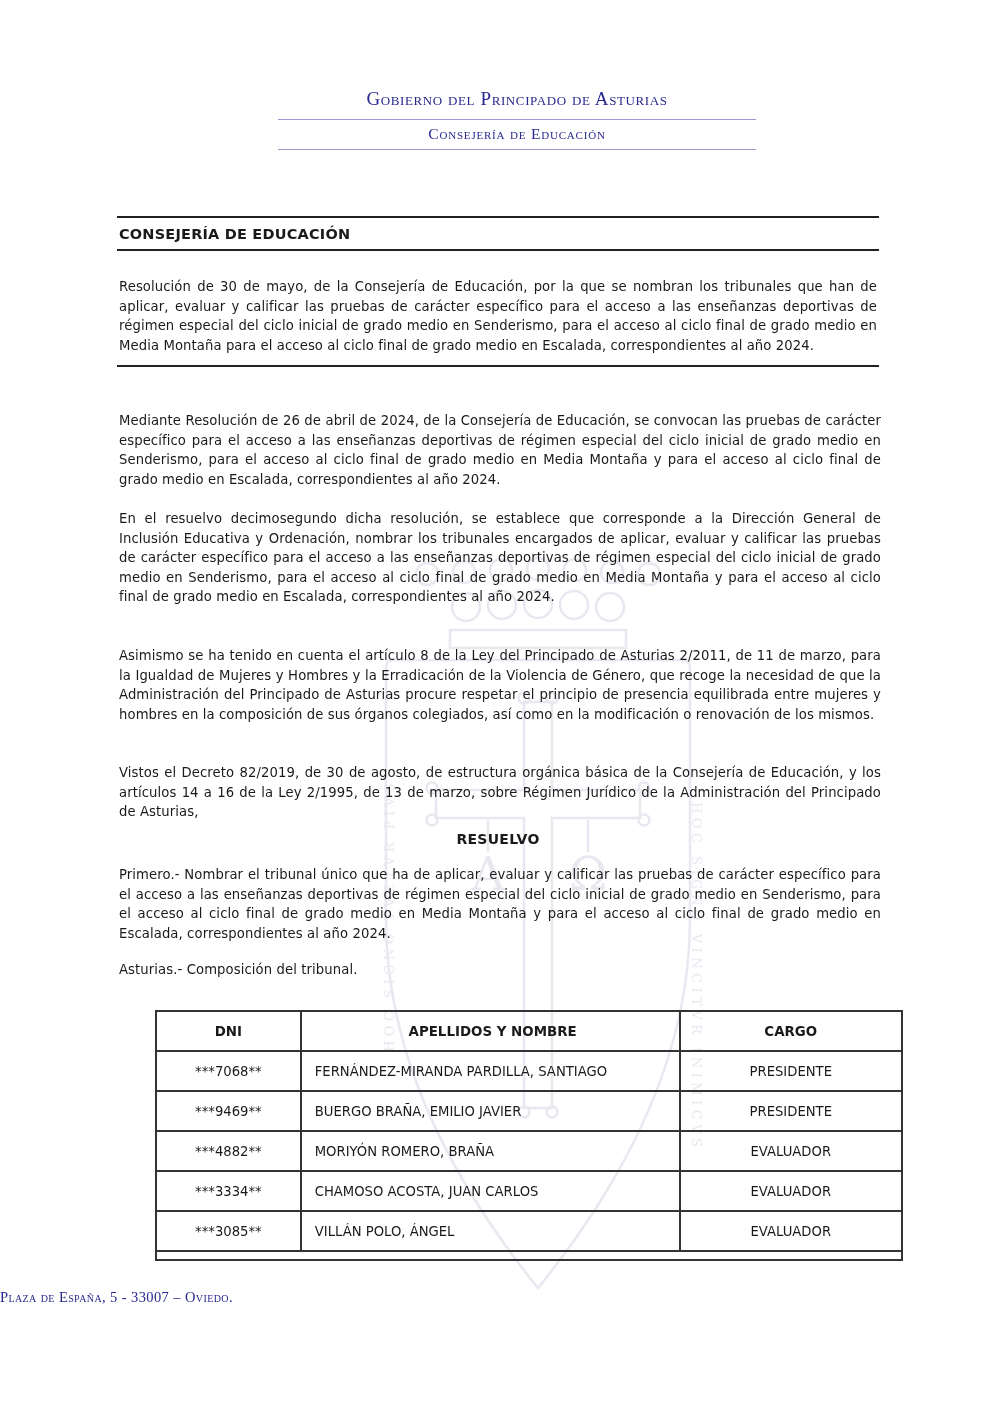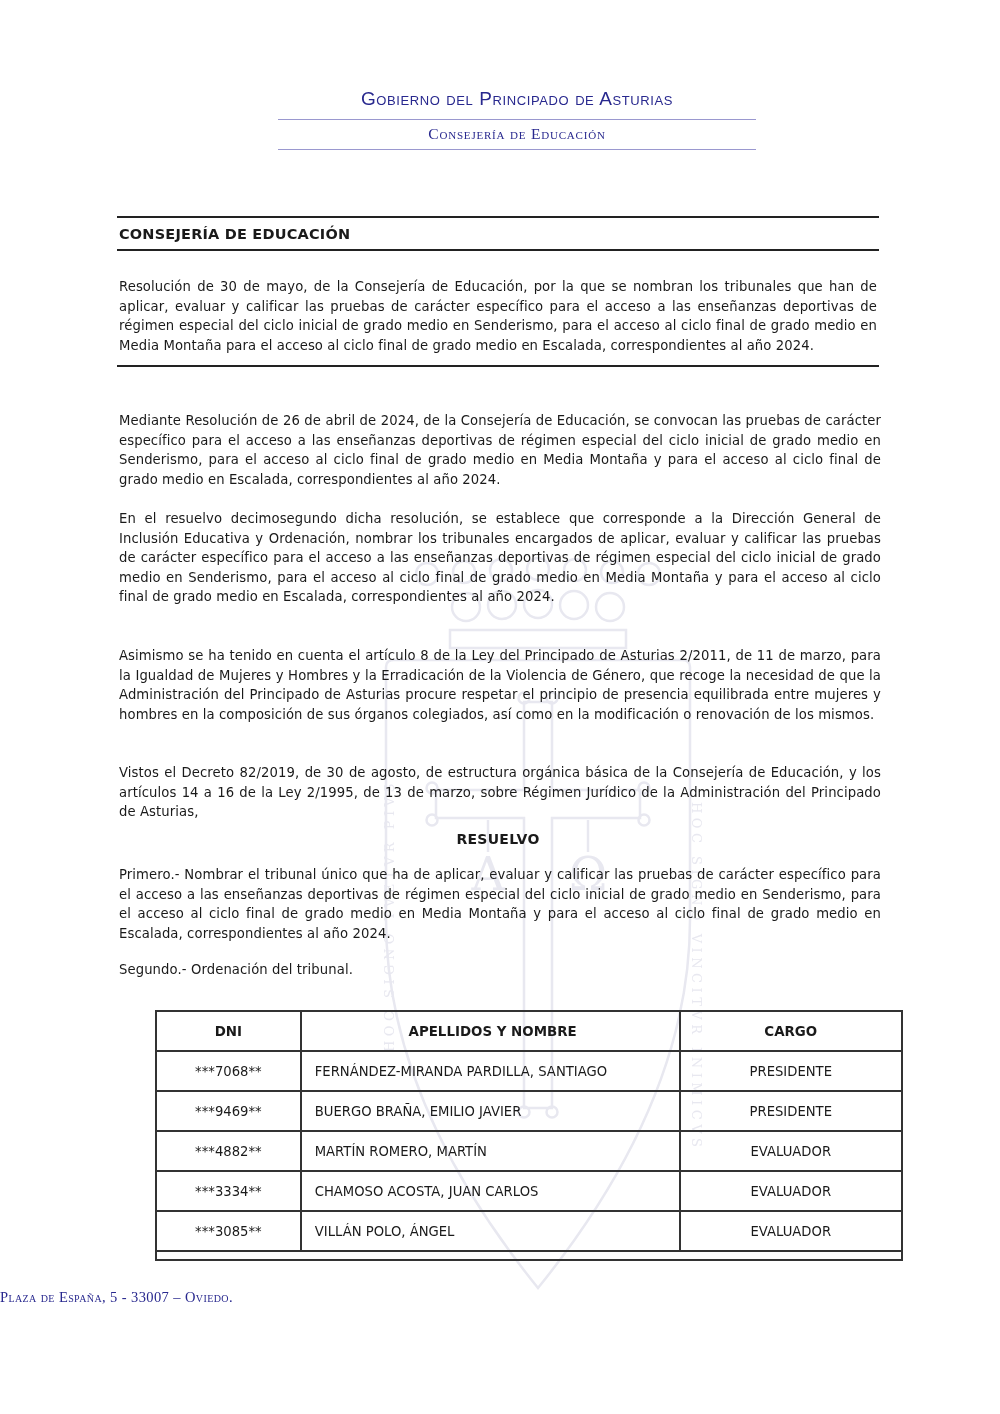--- a/index.html
+++ b/index.html
@@ -15,21 +15,21 @@
   .watermark{
     position:absolute;left:358px;top:552px;width:364px;height:750px;
     z-index:0;pointer-events:none;
   }
   
   .letterhead{
     position:absolute;top:88px;left:278px;width:478px;z-index:1;
     text-align:center;
   }
   .gov-title{
-    font-family:Liberation Sans, sans-serif;
+    font-family:Liberation Serif, serif;
     font-variant:small-caps;
     font-size:19px;letter-spacing:0.6px;
     color:#28288e;line-height:22px;
   }
   .dept-title{
     font-family:"Liberation Serif","DejaVu Serif",serif;
     font-variant:small-caps;
     font-size:15.5px;letter-spacing:0.8px;
     color:#28288e;line-height:18px;
     padding:5px 0 4px 0;
@@ -138,21 +138,21 @@
   </div>
 
   <p class="block para" style="top:411px;">Mediante Resolución de 26 de abril de 2024, de la Consejería de Educación, se convocan las pruebas de carácter específico para el acceso a las enseñanzas deportivas de régimen especial del ciclo inicial de grado medio en Senderismo, para el acceso al ciclo final de grado medio en Media Montaña y para el acceso al ciclo final de grado medio en Escalada, correspondientes al año 2024.</p>
   <p class="block para" style="top:509px;">En el resuelvo decimosegundo dicha resolución, se establece que corresponde a la Dirección General de Inclusión Educativa y Ordenación, nombrar los tribunales encargados de aplicar, evaluar y calificar las pruebas de carácter específico para el acceso a las enseñanzas deportivas de régimen especial del ciclo inicial de grado medio en Senderismo, para el acceso al ciclo final de grado medio en Media Montaña y para el acceso al ciclo final de grado medio en Escalada, correspondientes al año 2024.</p>
   <p class="block para" style="top:646px;">Asimismo se ha tenido en cuenta el artículo 8 de la Ley del Principado de Asturias 2/2011, de 11 de marzo, para la Igualdad de Mujeres y Hombres y la Erradicación de la Violencia de Género, que recoge la necesidad de que la Administración del Principado de Asturias procure respetar el principio de presencia equilibrada entre mujeres y hombres en la composición de sus órganos colegiados, así como en la modificación o renovación de los mismos.</p>
   <p class="block para" style="top:763px;">Vistos el Decreto 82/2019, de 30 de agosto, de estructura orgánica básica de la Consejería de Educación, y los artículos 14 a 16 de la Ley 2/1995, de 13 de marzo, sobre Régimen Jurídico de la Administración del Principado de Asturias,</p>
 
   <div class="resolve-heading" style="top:831px;">RESUELVO</div>
 
   <p class="block para" style="top:865px;">Primero.- Nombrar el tribunal único que ha de aplicar, evaluar y calificar las pruebas de carácter específico para el acceso a las enseñanzas deportivas de régimen especial del ciclo inicial de grado medio en Senderismo, para el acceso al ciclo final de grado medio en Media Montaña y para el acceso al ciclo final de grado medio en Escalada, correspondientes al año 2024.</p>
-  <p class="block para" style="top:960px;">Segundo.- Ordenación del tribunal.</p>
+  <p class="block para" style="top:960px;">Asturias.- Composición del tribunal.</p>
 
   <div class="tribunal-wrap">
     <table class="tribunal">
       <thead>
         <tr>
           <th class="col-dni">DNI</th>
           <th class="col-name">APELLIDOS Y NOMBRE</th>
           <th class="col-cargo">CARGO</th>
         </tr>
       </thead>
@@ -162,21 +162,21 @@
           <td class="col-name">FERNÁNDEZ-MIRANDA PARDILLA, SANTIAGO</td>
           <td class="col-cargo">PRESIDENTE</td>
         </tr>
         <tr>
           <td class="col-dni">***9469**</td>
           <td class="col-name">BUERGO BRAÑA, EMILIO JAVIER</td>
           <td class="col-cargo">PRESIDENTE</td>
         </tr>
         <tr>
           <td class="col-dni">***4882**</td>
-          <td class="col-name">MARTÍN ROMERO, MARTÍN</td>
+          <td class="col-name">MORIYÓN ROMERO, BRAÑA</td>
           <td class="col-cargo">EVALUADOR</td>
         </tr>
         <tr>
           <td class="col-dni">***3334**</td>
           <td class="col-name">CHAMOSO ACOSTA, JUAN CARLOS</td>
           <td class="col-cargo">EVALUADOR</td>
         </tr>
         <tr>
           <td class="col-dni">***3085**</td>
           <td class="col-name">VILLÁN POLO, ÁNGEL</td>

